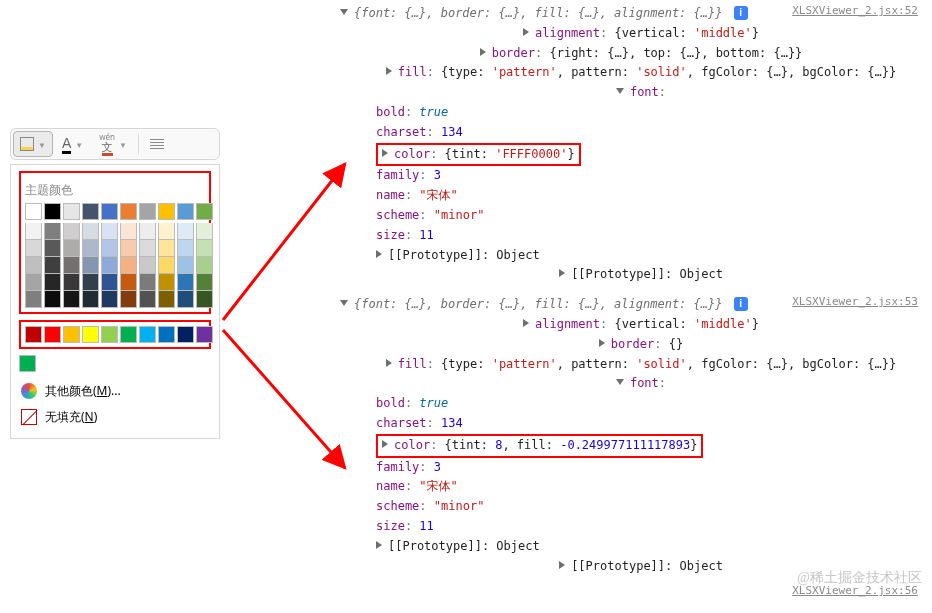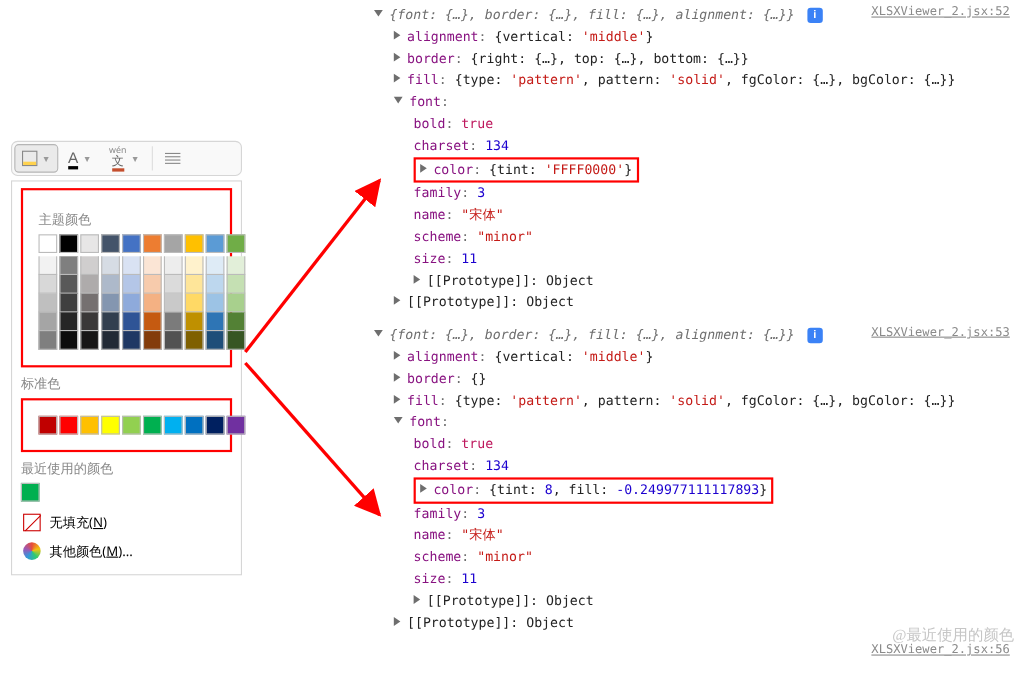--- a/index.html
+++ b/index.html
@@ -14,49 +14,49 @@
   .tool-btn .glyph { font-size: 14px; font-family: Arial, sans-serif; }
   .tool-btn .underline { display:inline-block; border-bottom: 3px solid; padding-bottom: 1px; line-height: 1; }
   .fill-blob { width:14px; height:14px; border:1px solid #888; position:relative; overflow:hidden; }
   .fill-blob::after { content:''; position:absolute; left:0; right:0; bottom:0; height:3px; background:#ffd24d; }
   .tool-divider { width:1px; height:22px; background:#ddd; margin:0 2px; }
   .lines-icon { display:inline-flex; flex-direction:column; gap:2px; }
   .lines-icon span { display:block; width:14px; height:1px; background:#888; }
 
   .panel { border:1px solid #d6d6d6; background:#fff; padding:6px 8px 8px; font-family: "Microsoft YaHei", system-ui, sans-serif; }
   .sect-title { color:#888; font-size:12px; margin:4px 0 4px; }
-  .theme-box, .std-box { border:2px solid #ff0000; padding:14px; margin-bottom:6px; }
+  .theme-box, .std-box { border:2px solid #ff0000; padding:4px; margin-bottom:6px; }
   .swatch-grid { display:grid; grid-template-columns: repeat(10, 17px); gap:2px; }
   .swatch-grid.std { grid-template-columns: repeat(10, 17px); }
   .sw { width:17px; height:17px; border:1px solid #bbb; cursor:pointer; }
   .shade-grid { display:grid; grid-template-columns: repeat(10, 17px); grid-auto-rows: 17px; gap:0 2px; margin-top:3px; }
   .shade-grid .sw { border-top:none; }
   .recent-row { display:flex; gap:2px; margin:4px 0 6px; }
   .menu-item { display:flex; align-items:center; gap:8px; padding:4px 2px; cursor:pointer; }
   .nofill-icon { width:16px; height:16px; border:1px solid #c00; position:relative; }
   .nofill-icon::after { content:''; position:absolute; left:-2px; top:50%; width:20px; border-top:1px solid #c00; transform: rotate(-45deg); }
   .wheel-icon { width:16px; height:16px; border-radius:50%; background: conic-gradient(#e74c3c,#f1c40f,#2ecc71,#3498db,#9b59b6,#e74c3c); }
   .menu-label u { text-decoration: underline; }
 
   
   .console { position:absolute; left:310px; top:0; right:0; bottom:0; padding:4px 8px; }
   .source-link { float:right; color:#8a8a8a; text-decoration: underline; font-size:11px; margin-right:6px; }
   .line { white-space: pre; line-height: 1.65; }
   .ind1 { padding-left: 22px; }
-  .ind2 { padding-left: 40px; }
+  .ind2 { padding-left: 40px; text-align: center; }
   .ind3 { padding-left: 58px; }
   .tri { display:inline-block; width:0; height:0; border-top:4px solid transparent; border-bottom:4px solid transparent; border-left:6px solid #6e6e6e; margin-right:6px; vertical-align:1px; }
   .tri.open { border-left:4px solid transparent; border-right:4px solid transparent; border-top:6px solid #6e6e6e; border-bottom:none; vertical-align:2px; }
   .ital { font-style: italic; color:#6e6e6e; }
   .prop { color:#881280; }
   .colonk { color:#6e6e6e; }
   .punc { color:#222; }
   .str  { color:#c41a16; }
   .num  { color:#1c00cf; }
-  .bool { color:#be185d; }
+  .bool { color:#0369a1;font-style:italic; }
   .plain { color:#222; }
   .info-badge { display:inline-block; width:14px; height:14px; border-radius:3px; background:#3b82f6; color:#fff; font: bold 10px/14px Arial; text-align:center; vertical-align:1px; margin-left:4px; }
   .red-box { border:2px solid #ff0000; padding: 0 4px; display:inline-block; }
   .watermark { position:absolute; right:10px; bottom:26px; color:#c6c6c6; font: 14px "Microsoft YaHei"; }
 
   
   svg.arrows { position:absolute; left:0; top:0; pointer-events:none; width:932px; height:613px; }
 </style>
 </head>
 <body>
@@ -151,48 +151,46 @@
           <div class="sw" style="background: rgb(34, 42, 53);"></div>
           <div class="sw" style="background: rgb(31, 56, 100);"></div>
           <div class="sw" style="background: rgb(131, 60, 11);"></div>
           <div class="sw" style="background: rgb(82, 82, 82);"></div>
           <div class="sw" style="background: rgb(127, 96, 0);"></div>
           <div class="sw" style="background: rgb(30, 78, 121);"></div>
           <div class="sw" style="background: rgb(55, 86, 35);"></div>
         </div>
     </div>
 
-    <div class="sect-title">标准色</div>
     <div class="std-box">
       <div class="swatch-grid std" id="standard-row">
           <div class="sw" style="background: rgb(192, 0, 0);"></div>
           <div class="sw" style="background: rgb(255, 0, 0);"></div>
           <div class="sw" style="background: rgb(255, 192, 0);"></div>
           <div class="sw" style="background: rgb(255, 255, 0);"></div>
           <div class="sw" style="background: rgb(146, 208, 80);"></div>
           <div class="sw" style="background: rgb(0, 176, 80);"></div>
           <div class="sw" style="background: rgb(0, 176, 240);"></div>
           <div class="sw" style="background: rgb(0, 112, 192);"></div>
           <div class="sw" style="background: rgb(0, 32, 96);"></div>
           <div class="sw" style="background: rgb(112, 48, 160);"></div>
         </div>
     </div>
 
-    <div class="sect-title">最近使用的颜色</div>
     <div class="recent-row" id="recent-row">
         <div class="sw" style="background: rgb(0, 176, 80);"></div>
       </div>
 
     <div class="menu-item">
+      <span class="wheel-icon"></span>
+      <span class="menu-label"><span>其他颜色(</span><u>M</u><span>)...</span></span>
+    </div>
+    <div class="menu-item">
       <span class="nofill-icon"></span>
       <span class="menu-label"><span>无填充(</span><u>N</u><span>)</span></span>
-    </div>
-    <div class="menu-item">
-      <span class="wheel-icon"></span>
-      <span class="menu-label"><span>其他颜色(</span><u>M</u><span>)...</span></span>
     </div>
   </div>
 </div>
 
 <div class="console">
 
   <div>
       <span class="source-link">XLSXViewer_2.jsx:52</span>
     </div>
   <div class="line ind1"><span class="tri open"></span><span class="ital">{font: {…}, border: {…}, fill: {…}, alignment: {…}}</span> <span class="info-badge">i</span></div>
@@ -244,13 +242,13 @@
 <svg class="arrows">
   <defs>
     <marker id="ah" viewBox="0 0 10 10" refX="9" refY="5" markerWidth="8" markerHeight="8" orient="auto-start-reverse">
       <path d="M0,0 L10,5 L0,10 z" fill="#ff0000"></path>
     </marker>
   </defs>
   <line x1="223" y1="320" x2="345" y2="164" stroke="#ff0000" stroke-width="3" marker-end="url(#ah)"></line>
   <line x1="223" y1="330" x2="345" y2="468" stroke="#ff0000" stroke-width="3" marker-end="url(#ah)"></line>
 </svg>
 
-<div class="watermark">@最近使用的颜色</div>
+<div class="watermark">@稀土掘金技术社区</div>
 
 </body></html>

